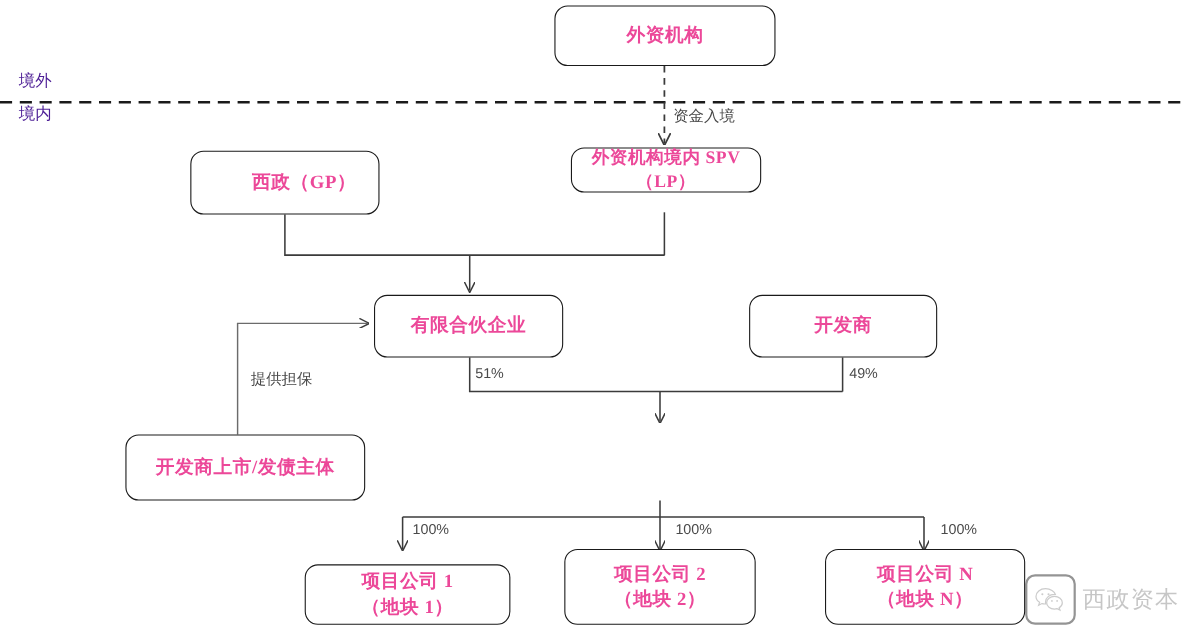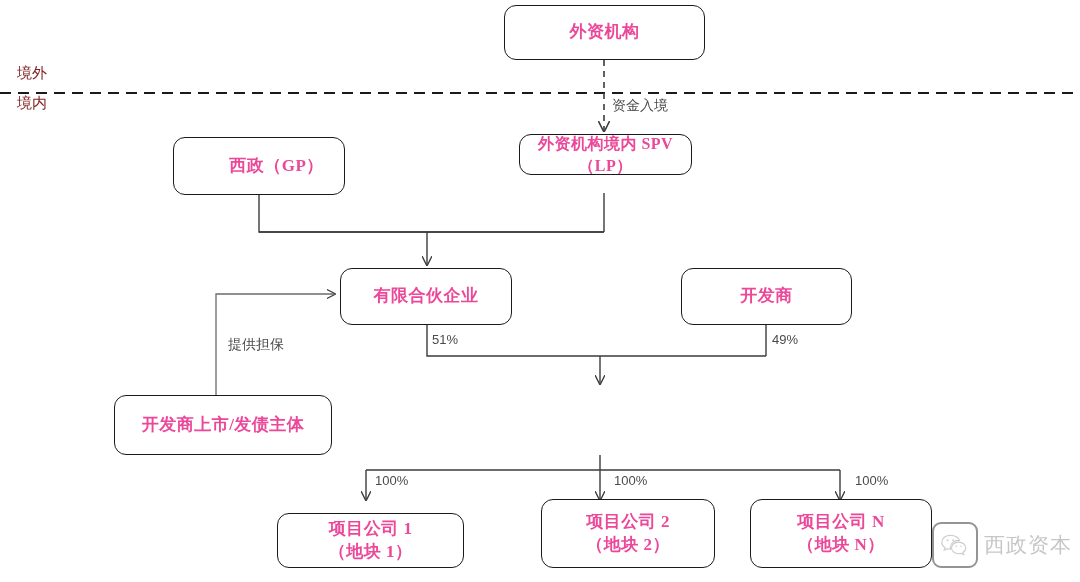--- a/index.html
+++ b/index.html
@@ -44,21 +44,21 @@
     white-space: nowrap;
     z-index: 4;
     background: transparent;
   }
   .edge-label.serif {
     font-family: "Liberation Serif", "DejaVu Serif", serif;
     font-size: 14px;
   }
   .region-label {
     position: absolute;
-    color: #7f1d1d;
+    color: #4c1d95;
     font-family: "Liberation Serif", "DejaVu Serif", serif;
     font-size: 15px;
     white-space: nowrap;
     z-index: 4;
   }
   svg.wires {
     position: absolute;
     left: 0;
     top: 0;
     width: 1080px;
@@ -156,21 +156,21 @@
   <div class="node" style="left:114px; top:395px; width:218px; height:60px;">
     <span>开发商上市/发债主体</span>
   </div>
 
 
   <div class="node" style="left:277px; top:513px; width:187px; height:55px;">
     <span>项目公司 1</span>
     <span class="line2">（地块 1）</span>
   </div>
 
-  <div class="node" style="left:513px; top:499px; width:174px; height:69px;margin-left:28px;">
+  <div class="node" style="left:513px; top:499px; width:174px; height:69px;">
     <span>项目公司 2</span>
     <span class="line2">（地块 2）</span>
   </div>
 
   <div class="node" style="left:750px; top:499px; width:182px; height:69px;">
     <span>项目公司 N</span>
     <span class="line2">（地块 N）</span>
   </div>
 
   <div class="edge-label serif" style="left:612px; top:97px;">资金入境</div>

